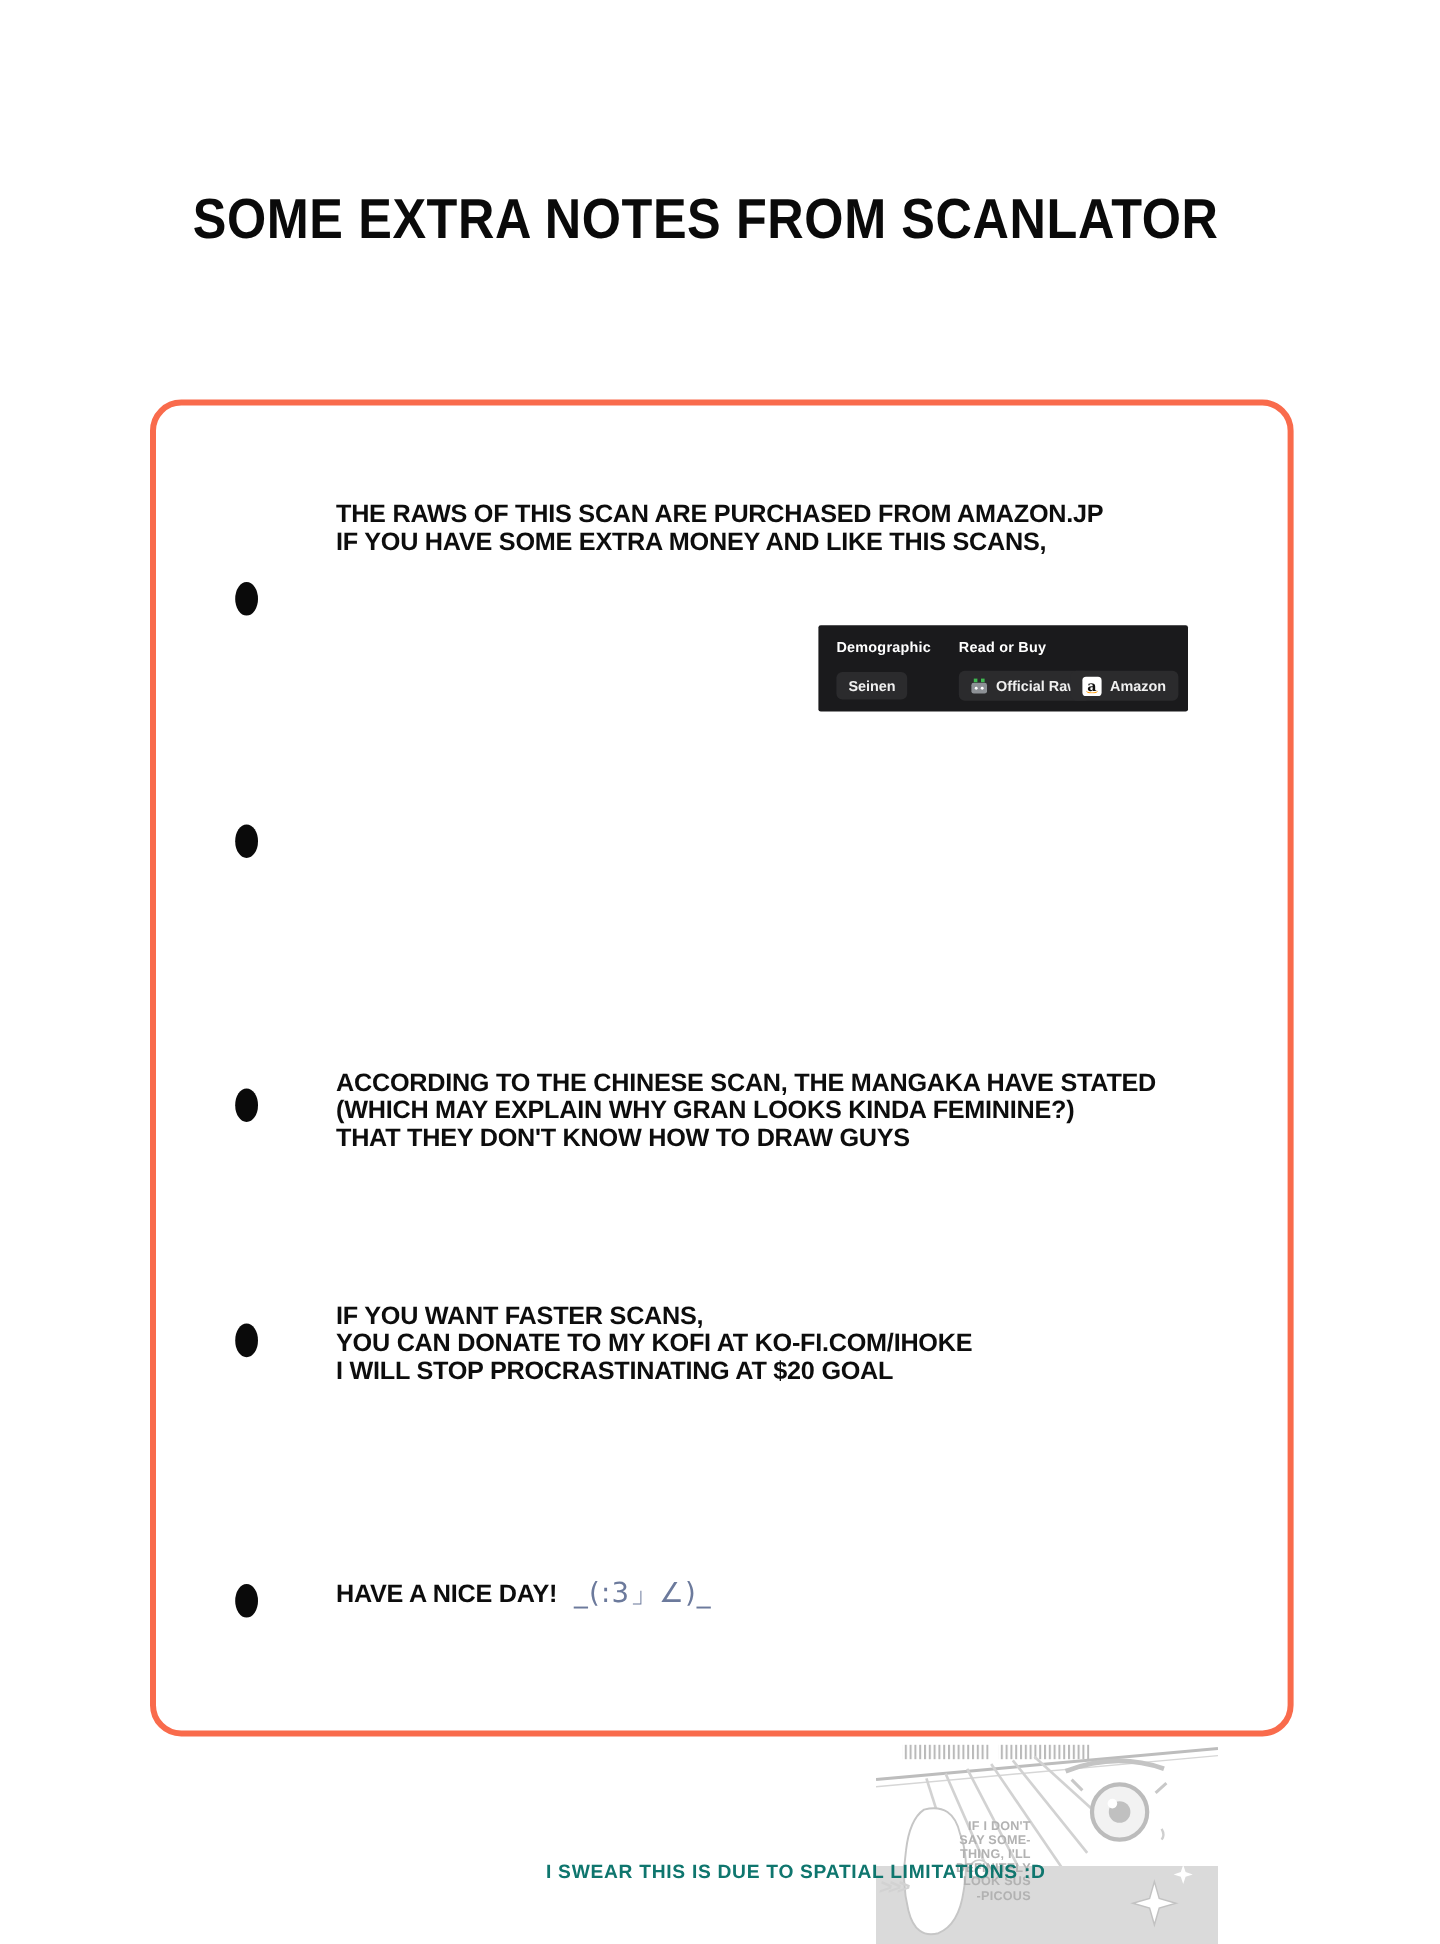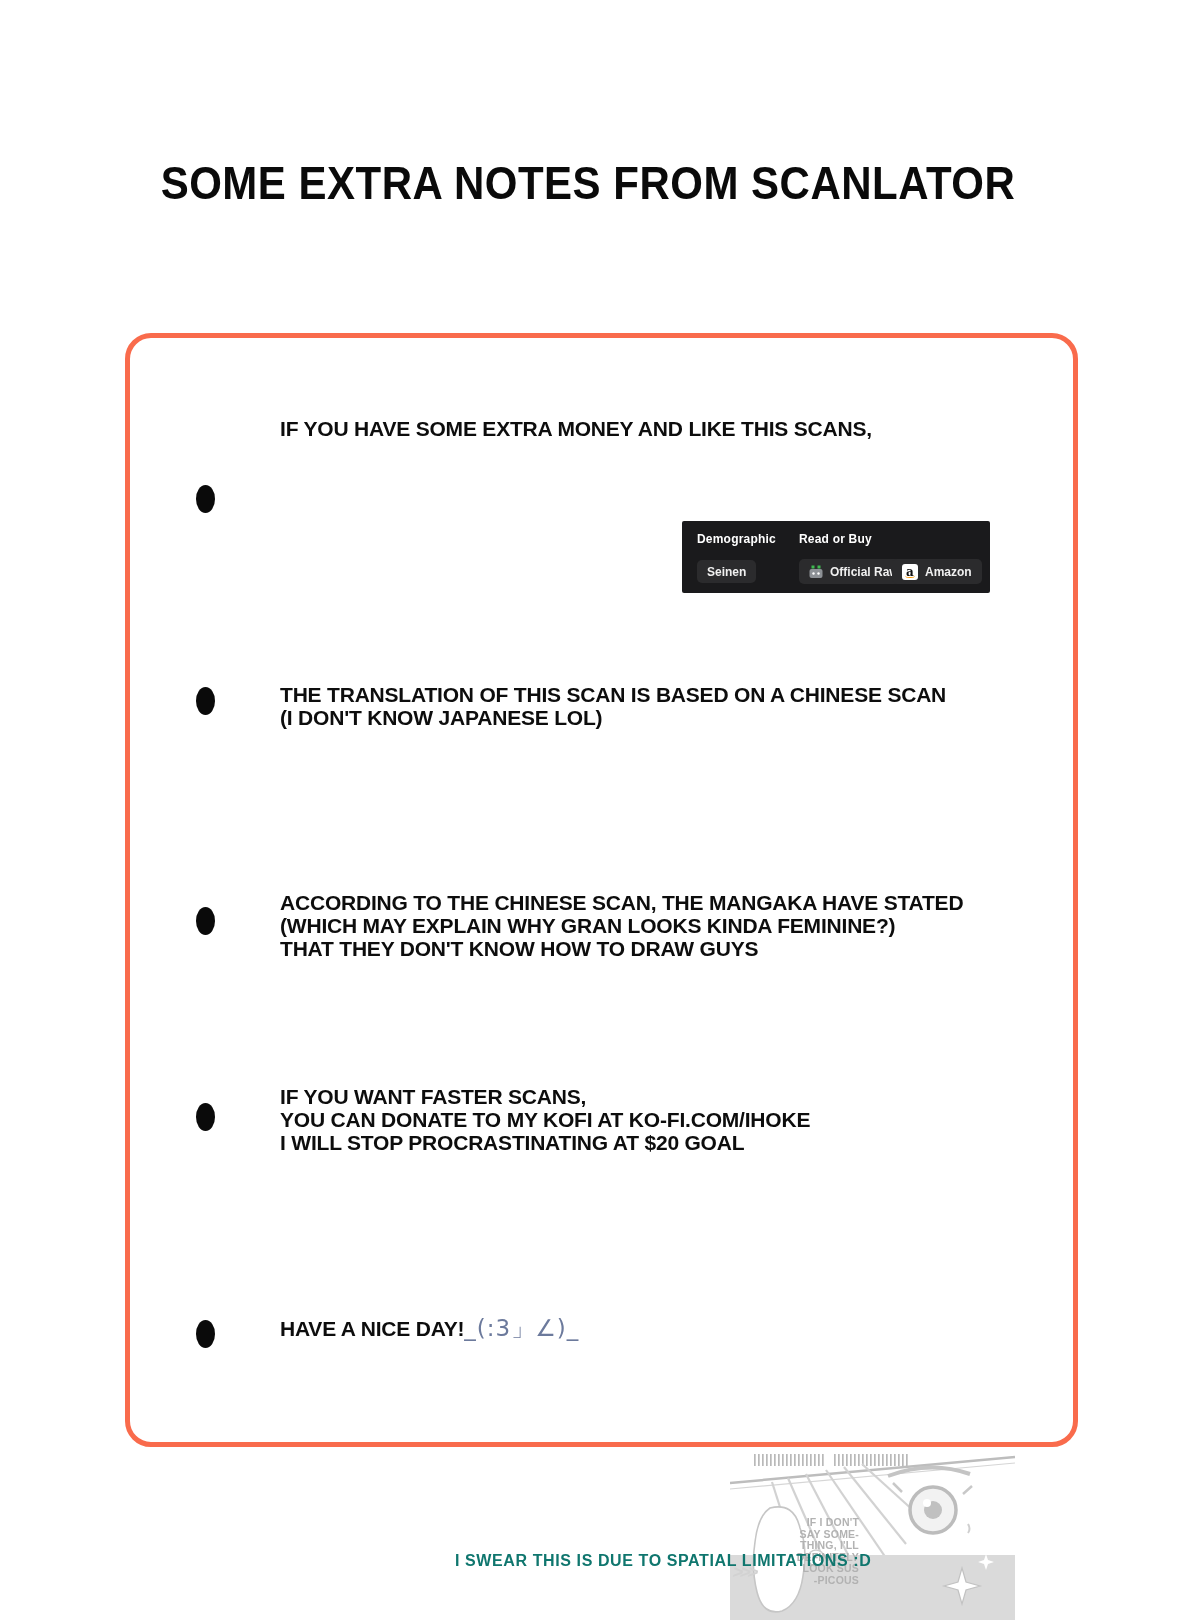--- a/index.html
+++ b/index.html
@@ -23,21 +23,21 @@
   
   .bullet {
     position:absolute; left:196px; width:19px; height:28px;
     background:#0a0a0a; border-radius:50%;
   }
   .b1{top:485px;} .b2{top:687px;} .b3{top:907px;} .b4{top:1103px;} .b5{top:1320px;}
 
   
   .note { position:absolute; left:280px; font-size:21px; font-weight:700; line-height:23px; letter-spacing:-0.2px; color:#0d0d0d; white-space:nowrap; }
   .n-raws{top:417px;} .n-link{top:533px;} .n-trans{top:683px;} .n-mangaka{top:891px;} .n-kofi{top:1085px;} .n-day{top:1317px;}
-  .kaomoji { font-family:"DejaVu Sans", sans-serif; font-weight:400; font-size:23px; color:#6c7a9c; letter-spacing:1px; }
+  .kaomoji { font-family:"DejaVu Sans", sans-serif; font-weight:400; font-size:23px; color:#6c7a9c; letter-spacing:1px; margin-left:14px; }
 
   
   .mdx {
     position:absolute; left:682px; top:521px; width:308px; height:72px;
     background:var(--widget-bg,#1a1a1c); border-radius:2px; overflow:hidden;
   }
   .mdx-h { position:absolute; top:11px; font-size:12px; font-weight:700; color:#ffffff; letter-spacing:0.2px; white-space:nowrap; }
   .h-demo{left:15px;} .h-buy{left:117px;}
   .chip {
     position:absolute; top:38px; height:25px; display:flex; align-items:center; gap:7px;
@@ -88,20 +88,21 @@
 
   <div class="note-box"></div>
 
   <span class="bullet b1"></span>
   <span class="bullet b2"></span>
   <span class="bullet b3"></span>
   <span class="bullet b4"></span>
   <span class="bullet b5"></span>
 
   <div class="note n-raws">
+    <div>THE RAWS OF THIS SCAN ARE PURCHASED FROM AMAZON.JP</div>
     <div>IF YOU HAVE SOME EXTRA MONEY AND LIKE THIS SCANS,</div>
   </div>
 
 
   <div class="mdx">
     <div class="mdx-h h-demo">Demographic</div>
     <div class="mdx-h h-buy">Read or Buy</div>
     <div class="chip c-seinen">Seinen</div>
     <div class="chip c-raw">
       <span class="raw-icon">
@@ -116,24 +117,20 @@
       <span>Official Raw</span>
     </div>
     <div class="chip c-amazon">
       <span class="amz-icon">
           <span>a</span>
         </span>
       <span>Amazon</span>
     </div>
   </div>
 
-  <div class="note n-trans">
-    <div>THE TRANSLATION OF THIS SCAN IS BASED ON A CHINESE SCAN</div>
-    <div>(I DON'T KNOW JAPANESE LOL)</div>
-  </div>
 
   <div class="note n-mangaka">
     <div>ACCORDING TO THE CHINESE SCAN, THE MANGAKA HAVE STATED</div>
     <div>(WHICH MAY EXPLAIN WHY GRAN LOOKS KINDA FEMININE?)</div>
     <div>THAT THEY DON'T KNOW HOW TO DRAW GUYS</div>
   </div>
 
   <div class="note n-kofi">
     <div>IF YOU WANT FASTER SCANS,</div>
     <div>YOU CAN DONATE TO MY KOFI AT KO-FI.COM/IHOKE</div>

